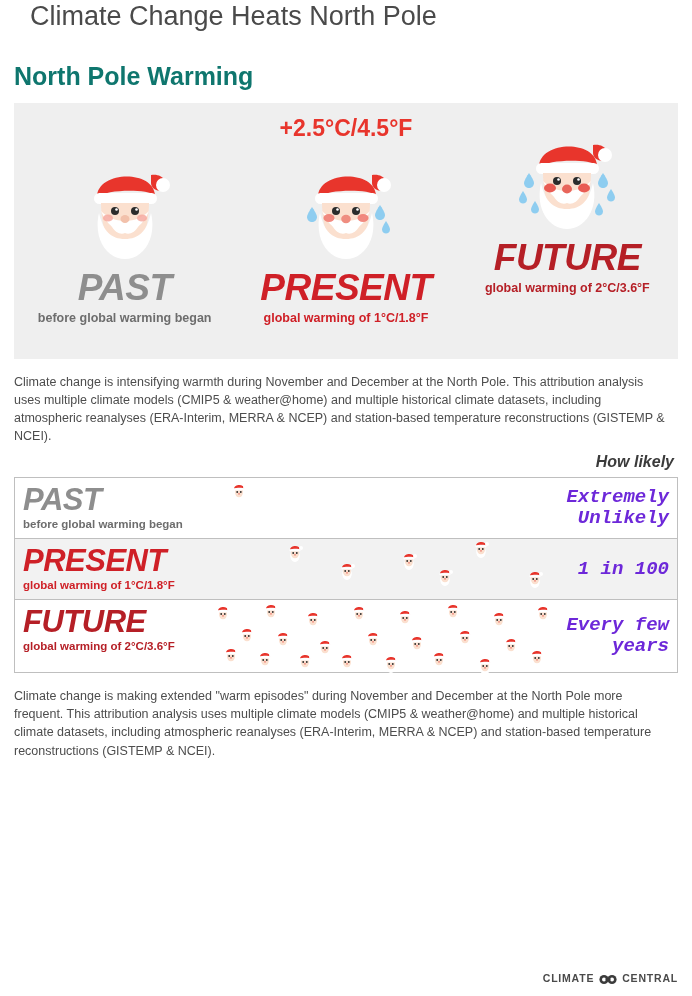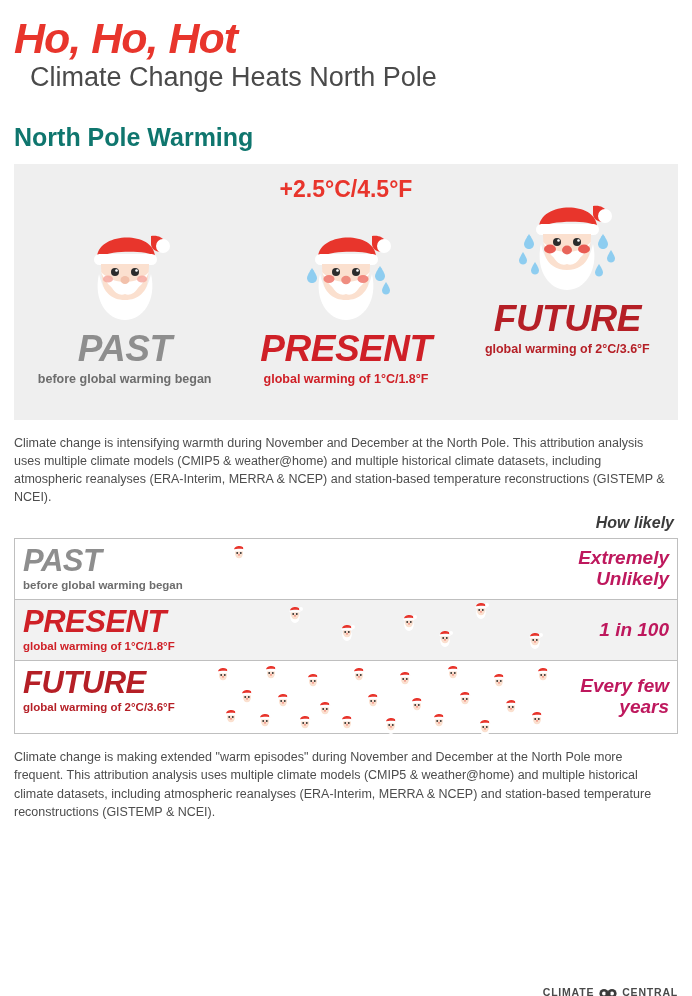--- a/index.html
+++ b/index.html
@@ -165,22 +165,23 @@
     flex: 0 0 118px;
     display: flex;
     align-items: center;
     justify-content: flex-end;
     text-align: right;
     padding: 4px 8px 4px 0;
     box-sizing: border-box;
     font-size: 19px;
     font-weight: bold;
     font-style: italic;
-    color: #be185d;
+    color: #6d28d9;
     line-height: 1.1;
+    font-family: Liberation Mono, monospace;
   }
 
   
   .footer {
     position: absolute;
     right: 14px;
     bottom: 14px;
     display: flex;
     align-items: center;
     gap: 5px;
@@ -194,21 +195,20 @@
   .footer-mark {
     width: 18px;
     height: 12px;
   }
 </style>
 </head>
 <body>
 
 <div class="page">
 
-  <h1 class="title">Ho, Ho, Hot</h1>
   <h2 class="subtitle">Climate Change Heats North Pole</h2>
 
   <div class="section-heading">North Pole Warming</div>
 
   <div class="warming-panel">
 
     <div class="warming-col">
       <div class="delta blank"></div>
       <div class="santa-wrap">
         <svg width="96" height="108" viewBox="0 0 96 108">

